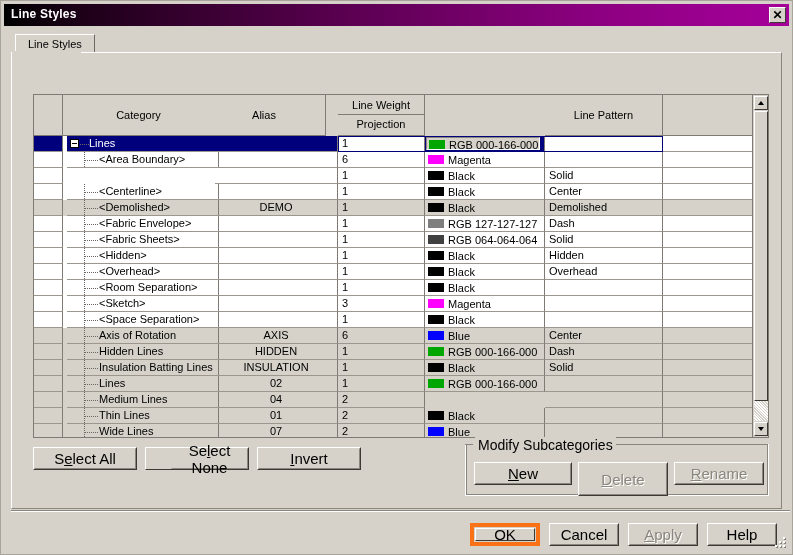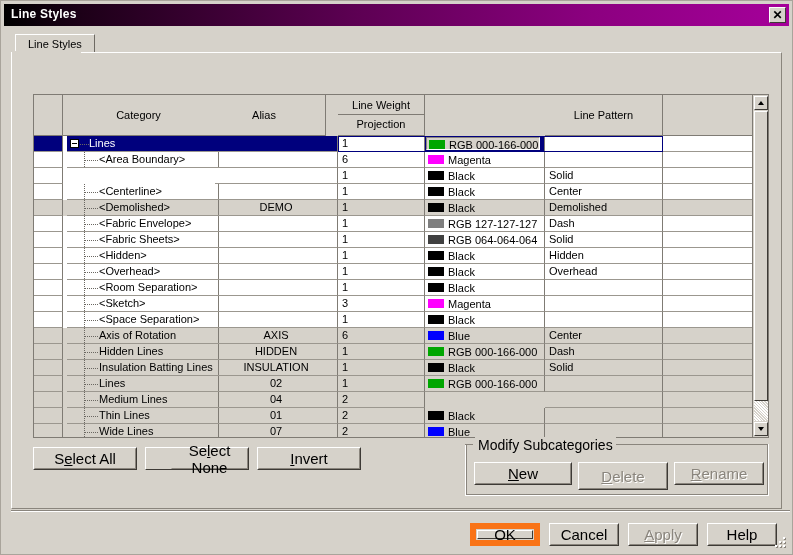--- a/index.html
+++ b/index.html
@@ -424,35 +424,35 @@
   }
   #group-title {
     position: absolute;
     left: 9px; top: -7px;
     background: #d6d2ca;
     padding: 0 3px;
     font-size: 14px;
     white-space: nowrap;
   }
   #btn-new    { left: 8px;   top: 18px; width: 98px; height: 23px; }
-  #btn-delete { left: 112px; top: 18px; width: 90px; height: 28px; text-align: right; }
+  #btn-delete { left: 112px; top: 18px; width: 90px; height: 34px; text-align: right; }
   #btn-rename { left: 208px; top: 18px; width: 90px; height: 23px; }
 
   
   #footer-sep {
     position: absolute;
     left: 7px; top: 506px;
     width: 779px; height: 2px;
     border-top: 1px solid #8a857d;
     border-bottom: 1px solid #ffffff;
     box-sizing: border-box;
   }
   #btn-ok {
     left: 466px; top: 519px; width: 70px; height: 23px;
-    border: 6px solid #f97316;
+    border: 4px solid #f97316;
     box-sizing: border-box;
   }
   #btn-ok .dflt {
     position: absolute;
     left: 1px; top: 1px; right: 1px; bottom: 1px;
     border: 1px solid;
     border-top-color: #ffffff;
     border-left-color: #ffffff;
     border-right-color: #3d3a35;
     border-bottom-color: #3d3a35;

